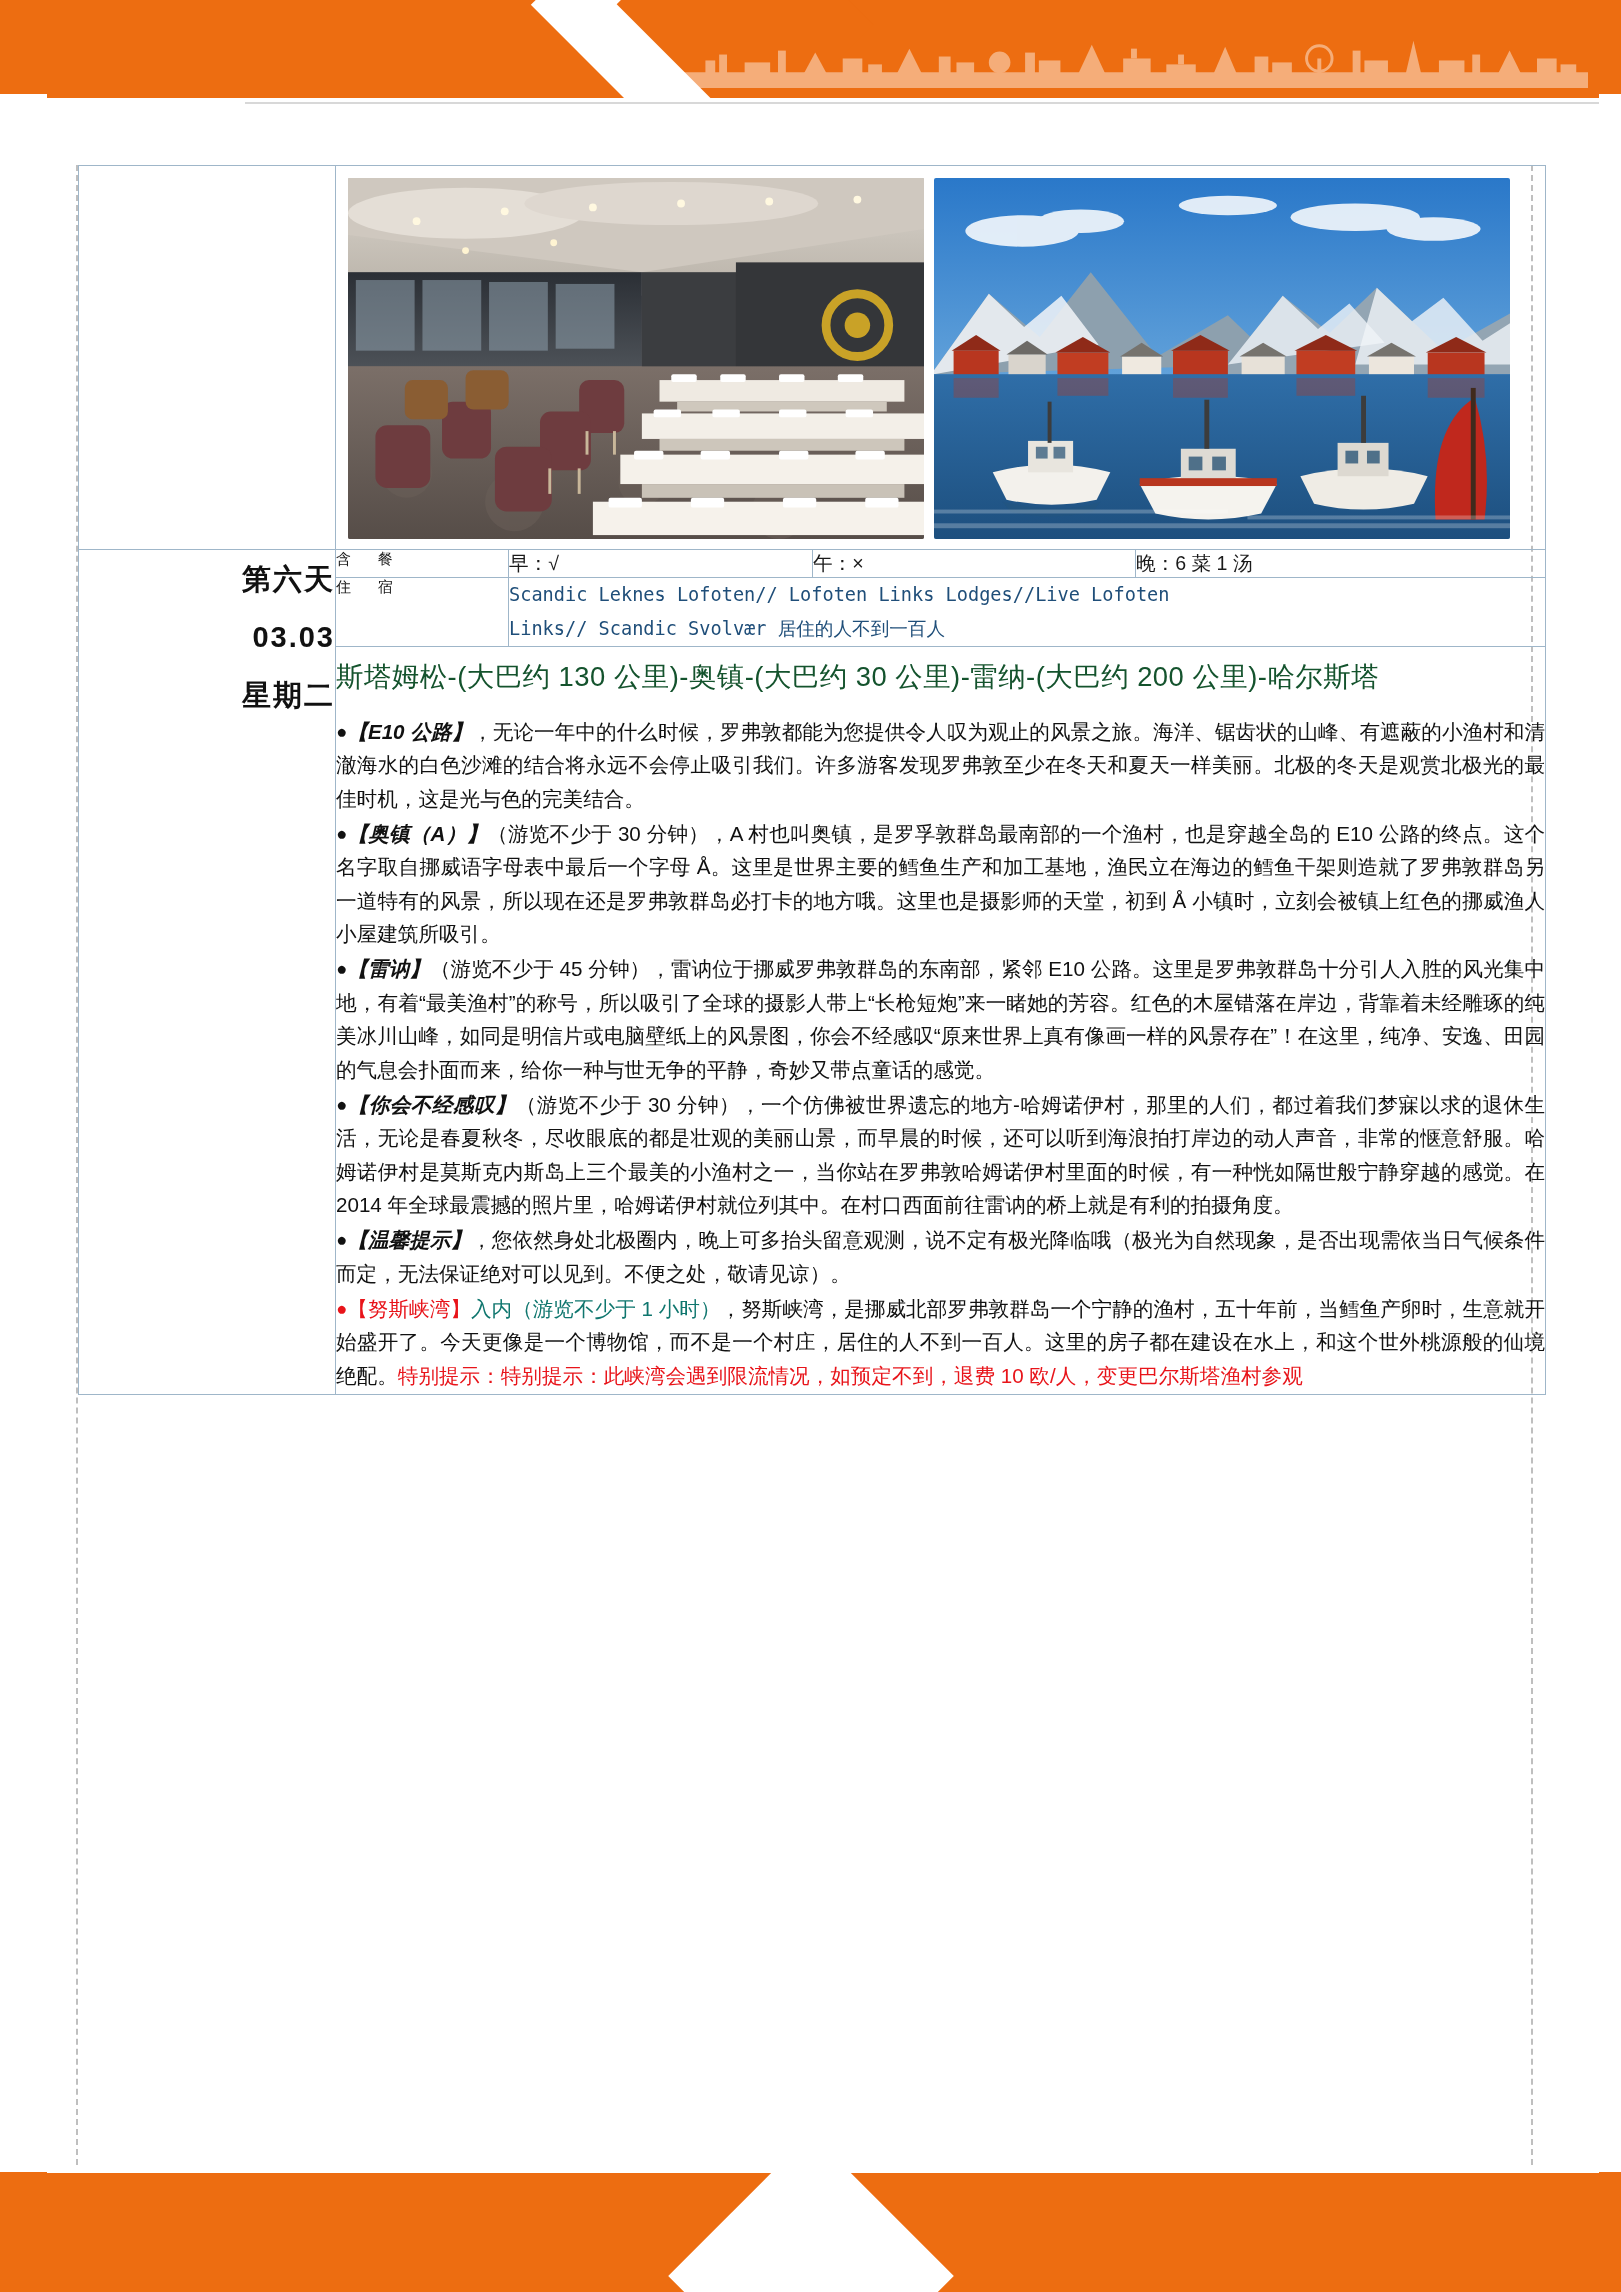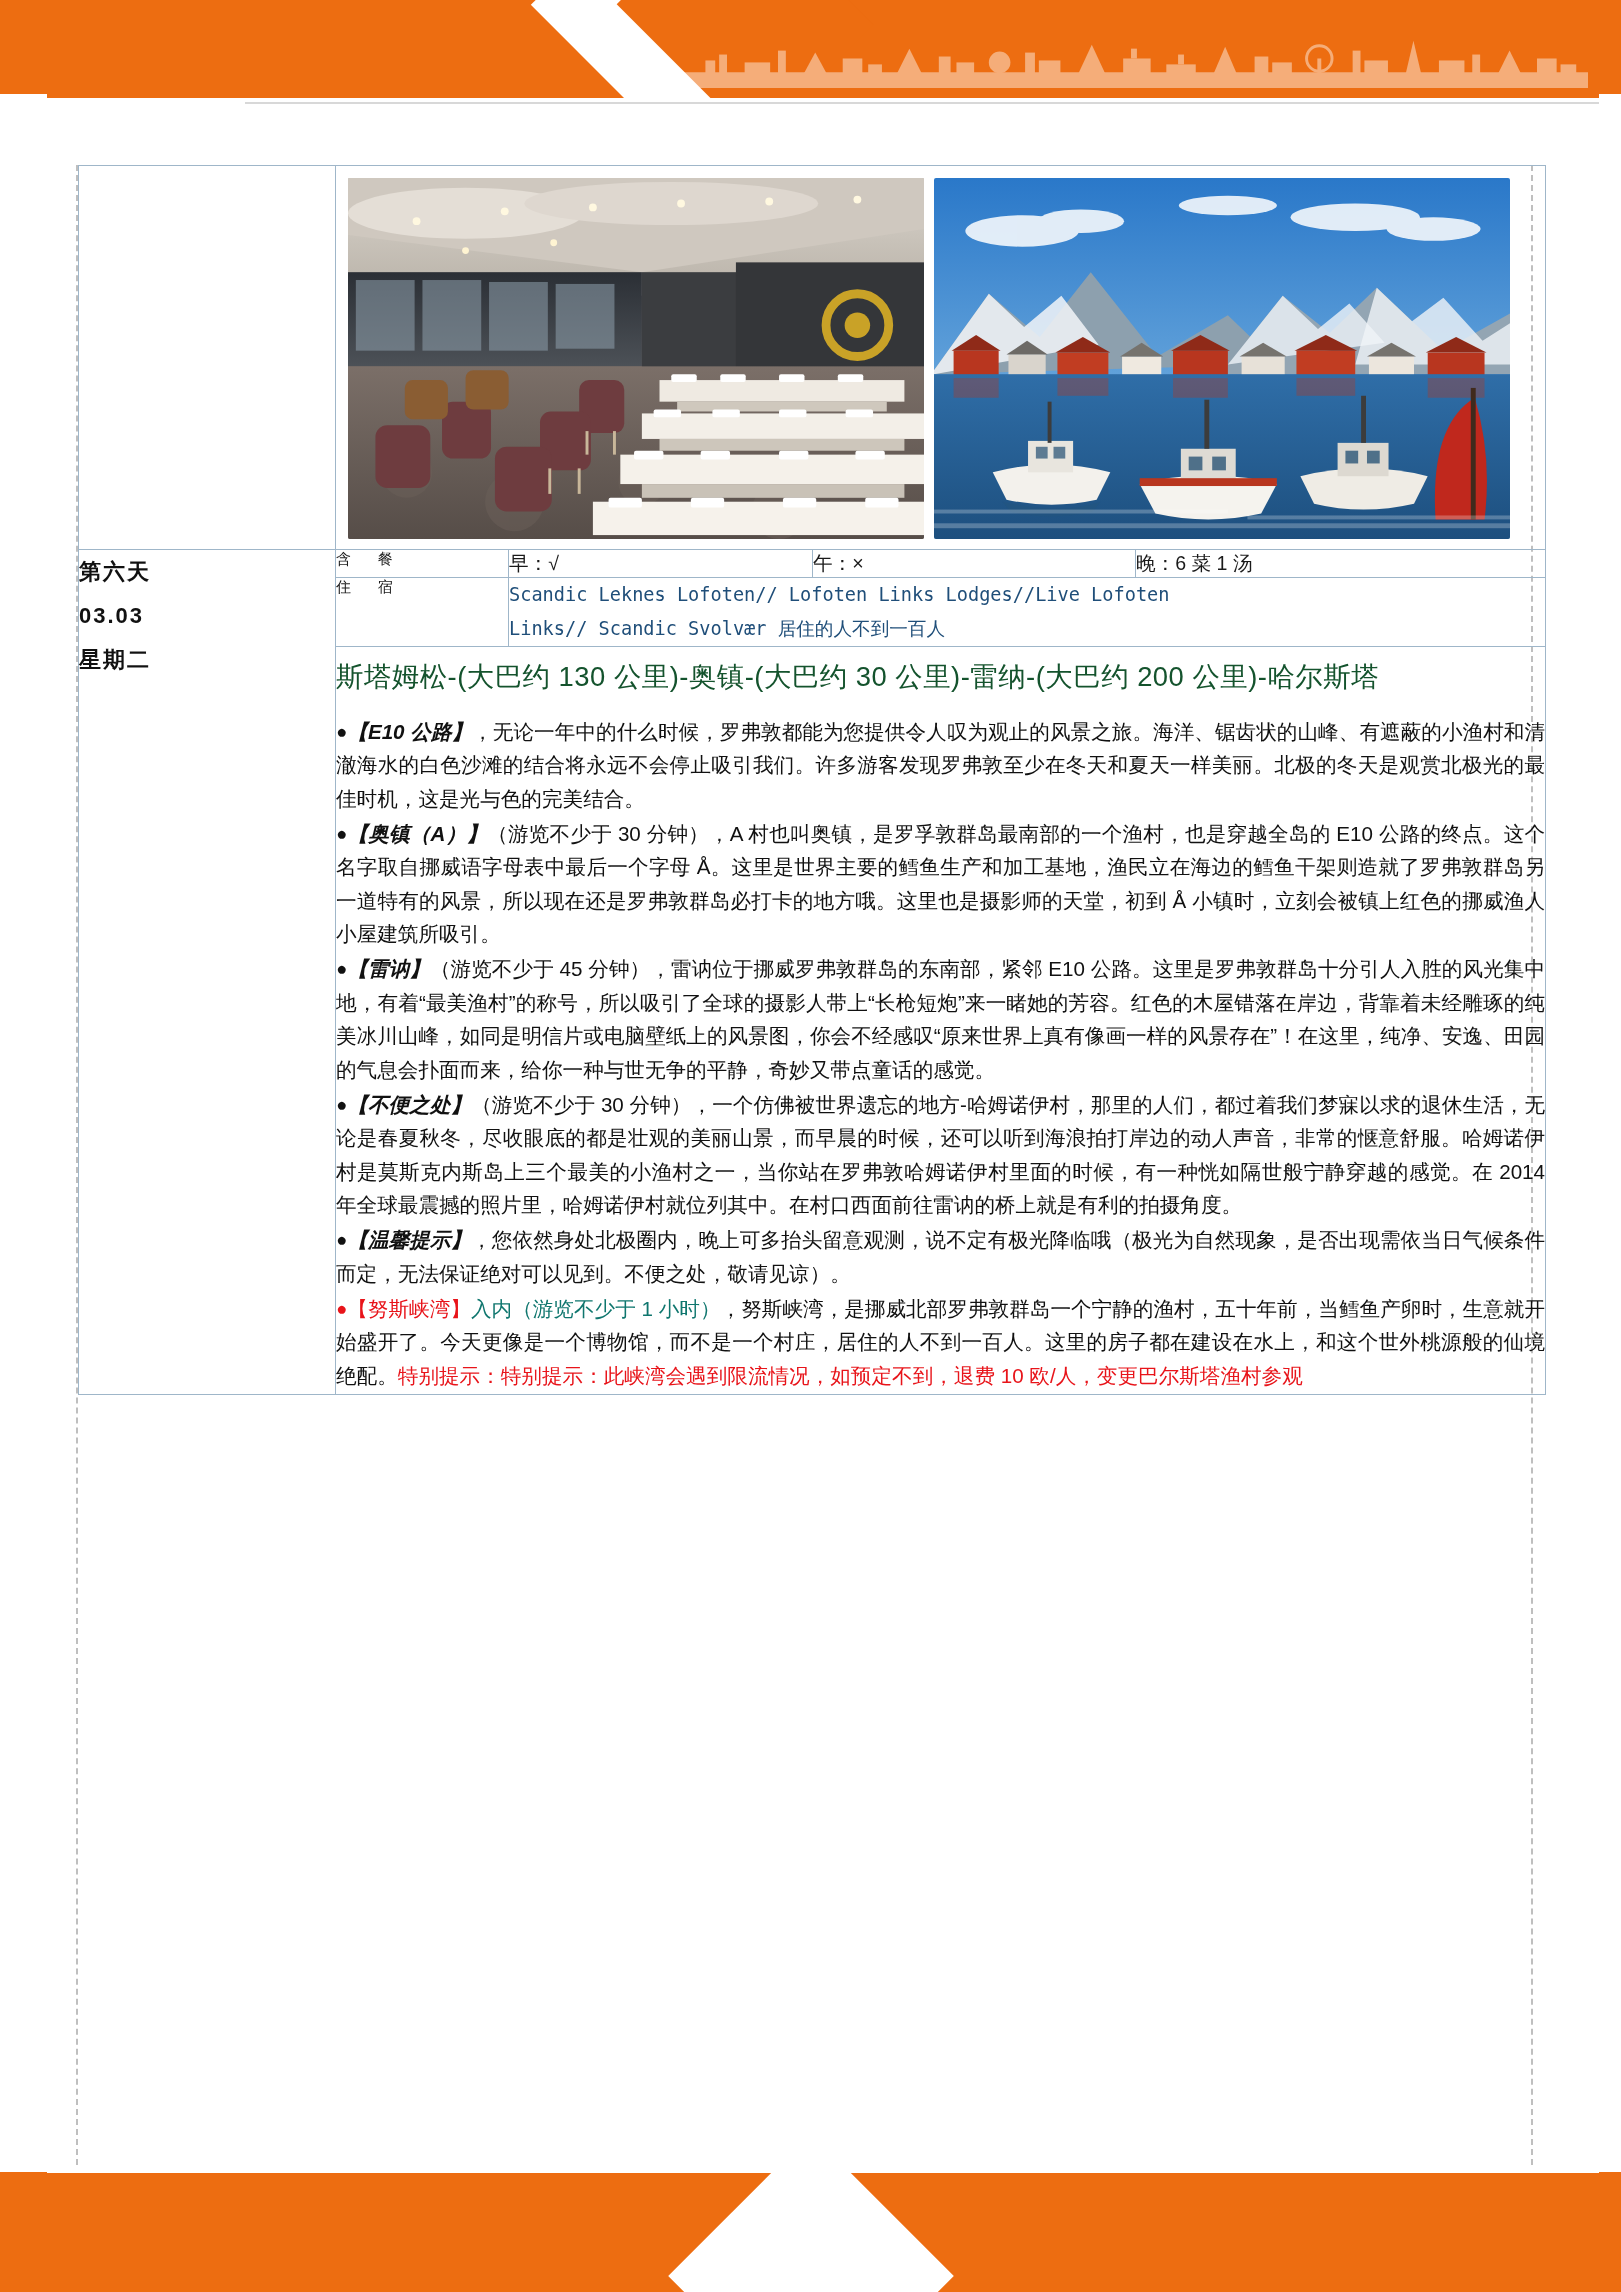--- a/index.html
+++ b/index.html
@@ -166,23 +166,23 @@
     color: #1f4e79;
     line-height: 1.85;
     padding: 7.8px 15.7px 9.8px 17.6px;
   }
   .stay-cell .zh {
     font-family: "Liberation Sans", sans-serif;
   }
 
   
   .day-cell {
-    text-align: left;
+    text-align: right;
     vertical-align: middle;
-    font-size: 22px;
+    font-size: 29px;
     line-height: 2.0;
     color: #111;
     font-weight: bold;
     letter-spacing: 2px;
   }
 
   
   .content {
     padding: 13.7px 21.6px 23.5px 19.6px;
   }
@@ -516,21 +516,21 @@
 
       <p class="bullet">
         <span class="dot">●</span><span class="b">【奥镇（A）】</span><span>（游览不少于 30 分钟），A 村也叫奥镇，是罗孚敦群岛最南部的一个渔村，也是穿越全岛的 E10 公路的终点。这个名字取自挪威语字母表中最后一个字母 Å。这里是世界主要的鳕鱼生产和加工基地，渔民立在海边的鳕鱼干架则造就了罗弗敦群岛另一道特有的风景，所以现在还是罗弗敦群岛必打卡的地方哦。这里也是摄影师的天堂，初到 Å 小镇时，立刻会被镇上红色的挪威渔人小屋建筑所吸引。</span>
       </p>
 
       <p class="bullet">
         <span class="dot">●</span><span class="b">【雷讷】</span><span>（游览不少于 45 分钟），雷讷位于挪威罗弗敦群岛的东南部，紧邻 E10 公路。这里是罗弗敦群岛十分引人入胜的风光集中地，有着“最美渔村”的称号，所以吸引了全球的摄影人带上“长枪短炮”来一睹她的芳容。红色的木屋错落在岸边，背靠着未经雕琢的纯美冰川山峰，如同是明信片或电脑壁纸上的风景图，你会不经感叹“原来世界上真有像画一样的风景存在”！在这里，纯净、安逸、田园的气息会扑面而来，给你一种与世无争的平静，奇妙又带点童话的感觉。</span>
       </p>
 
       <p class="bullet">
-        <span class="dot">●</span><span class="b">【不便之处】</span><span>（游览不少于 30 分钟），一个仿佛被世界遗忘的地方-哈姆诺伊村，那里的人们，都过着我们梦寐以求的退休生活，无论是春夏秋冬，尽收眼底的都是壮观的美丽山景，而早晨的时候，还可以听到海浪拍打岸边的动人声音，非常的惬意舒服。哈姆诺伊村是莫斯克内斯岛上三个最美的小渔村之一，当你站在罗弗敦哈姆诺伊村里面的时候，有一种恍如隔世般宁静穿越的感觉。在 2014 年全球最震撼的照片里，哈姆诺伊村就位列其中。在村口西面前往雷讷的桥上就是有利的拍摄角度。</span>
+        <span class="dot">●</span><span class="b">【你会不经感叹】</span><span>（游览不少于 30 分钟），一个仿佛被世界遗忘的地方-哈姆诺伊村，那里的人们，都过着我们梦寐以求的退休生活，无论是春夏秋冬，尽收眼底的都是壮观的美丽山景，而早晨的时候，还可以听到海浪拍打岸边的动人声音，非常的惬意舒服。哈姆诺伊村是莫斯克内斯岛上三个最美的小渔村之一，当你站在罗弗敦哈姆诺伊村里面的时候，有一种恍如隔世般宁静穿越的感觉。在 2014 年全球最震撼的照片里，哈姆诺伊村就位列其中。在村口西面前往雷讷的桥上就是有利的拍摄角度。</span>
       </p>
 
       <p class="bullet">
         <span class="dot">●</span><span class="b">【温馨提示】</span><span>，您依然身处北极圈内，晚上可多抬头留意观测，说不定有极光降临哦（极光为自然现象，是否出现需依当日气候条件而定，无法保证绝对可以见到。不便之处，敬请见谅）。</span>
       </p>
 
       <p class="bullet">
         <span class="dot hl-red">●</span><span class="hl-red-b">【努斯峡湾】</span><span style="color:#0f766e">入内（游览不少于 1 小时）</span><span>，努斯峡湾，是挪威北部罗弗敦群岛一个宁静的渔村，五十年前，当鳕鱼产卵时，生意就开始盛开了。今天更像是一个博物馆，而不是一个村庄，居住的人不到一百人。这里的房子都在建设在水上，和这个世外桃源般的仙境绝配。</span><span class="hl-red-b">特别提示：</span><span class="hl-red">特别提示：此峡湾会遇到限流情况，如预定不到，退费 10 欧/人，变更巴尔斯塔渔村参观</span>
       </p>
     </td>

